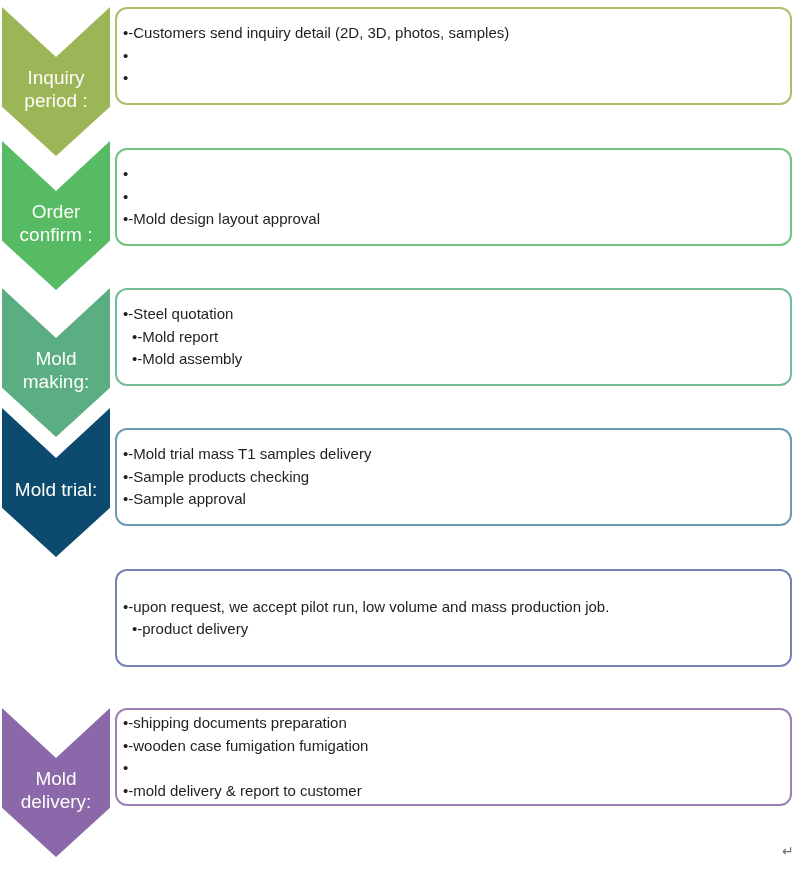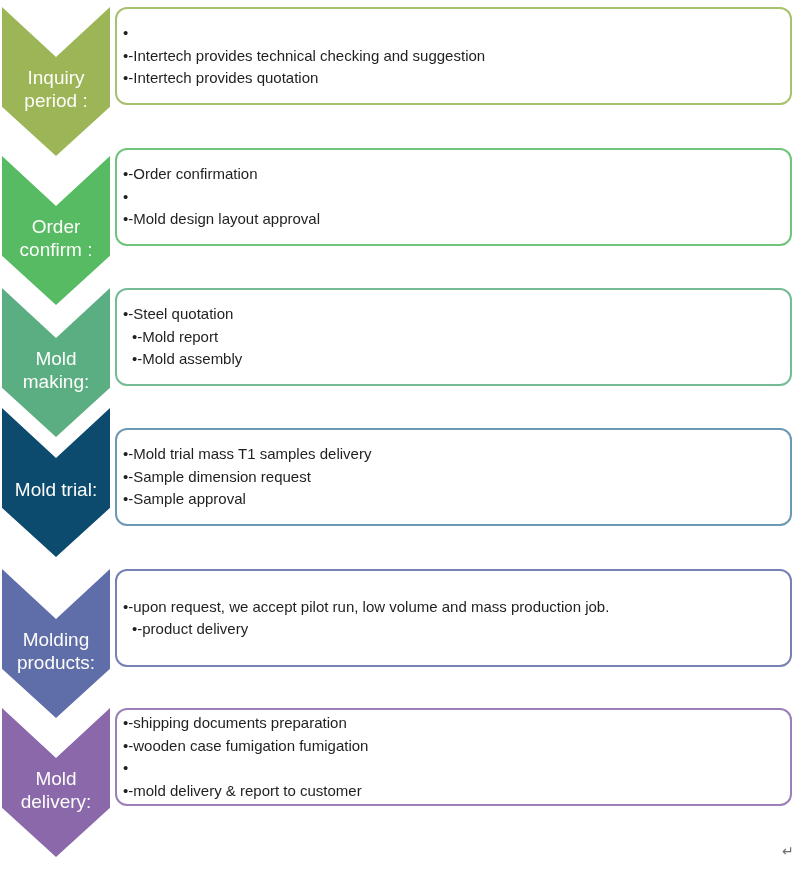--- a/index.html
+++ b/index.html
@@ -81,41 +81,39 @@
 
   <div class="chevron" style="top: 7px; background-color: rgb(156, 181, 87);">
     <div class="chevron-label">
       <span class="label-line">Inquiry</span>
       <span class="label-line">period :</span>
     </div>
   </div>
   <div class="detail-box" style="top: 7px; border-color: rgb(169, 192, 108);">
     <div class="bullet-item">
       <span class="bullet-marker">•</span>
-    </div>
-    <div class="bullet-item">
-      <span class="bullet-marker">•</span>
-      <span class="item-text">-Intertech provides technical checking and suggestion</span>
-    </div>
-    <div class="bullet-item">
-      <span class="bullet-marker">•</span>
-      <span class="item-text">-Intertech provides quotation</span>
-    </div>
-  </div>
-
-  <div class="chevron" style="top: 156px; background-color: rgb(87, 187, 100);">
+      <span class="item-text">-Customers send inquiry detail (2D, 3D, photos, samples)</span>
+    </div>
+    <div class="bullet-item">
+      <span class="bullet-marker">•</span>
+    </div>
+    <div class="bullet-item">
+      <span class="bullet-marker">•</span>
+    </div>
+  </div>
+
+  <div class="chevron" style="top: 141px; background-color: rgb(87, 187, 100);">
     <div class="chevron-label">
       <span class="label-line">Order</span>
       <span class="label-line">confirm :</span>
     </div>
   </div>
   <div class="detail-box" style="top: 148px; border-color: rgb(112, 196, 124);">
     <div class="bullet-item">
       <span class="bullet-marker">•</span>
-      <span class="item-text">-Order confirmation</span>
     </div>
     <div class="bullet-item">
       <span class="bullet-marker">•</span>
     </div>
     <div class="bullet-item">
       <span class="bullet-marker">•</span>
       <span class="item-text">-Mold design layout approval</span>
     </div>
   </div>
 
@@ -146,34 +144,28 @@
       <span class="label-line"></span>
     </div>
   </div>
   <div class="detail-box" style="top: 428px; border-color: rgb(107, 152, 178);">
     <div class="bullet-item">
       <span class="bullet-marker">•</span>
       <span class="item-text">-Mold trial mass T1 samples delivery</span>
     </div>
     <div class="bullet-item">
       <span class="bullet-marker">•</span>
-      <span class="item-text">-Sample dimension request</span>
+      <span class="item-text">-Sample products checking</span>
     </div>
     <div class="bullet-item">
       <span class="bullet-marker">•</span>
       <span class="item-text">-Sample approval</span>
     </div>
   </div>
 
-  <div class="chevron" style="top: 569px; background-color: rgb(95, 109, 168);">
-    <div class="chevron-label">
-      <span class="label-line">Molding</span>
-      <span class="label-line">products:</span>
-    </div>
-  </div>
   <div class="detail-box" style="top: 569px; border-color: rgb(118, 129, 181);">
     <div class="bullet-item">
       <span class="bullet-marker">•</span>
       <span class="item-text">-upon request, we accept pilot run, low volume and mass production job.</span>
     </div>
     <div class="bullet-item indent">
       <span class="bullet-marker">•</span>
       <span class="item-text">-product delivery</span>
     </div>
   </div>

